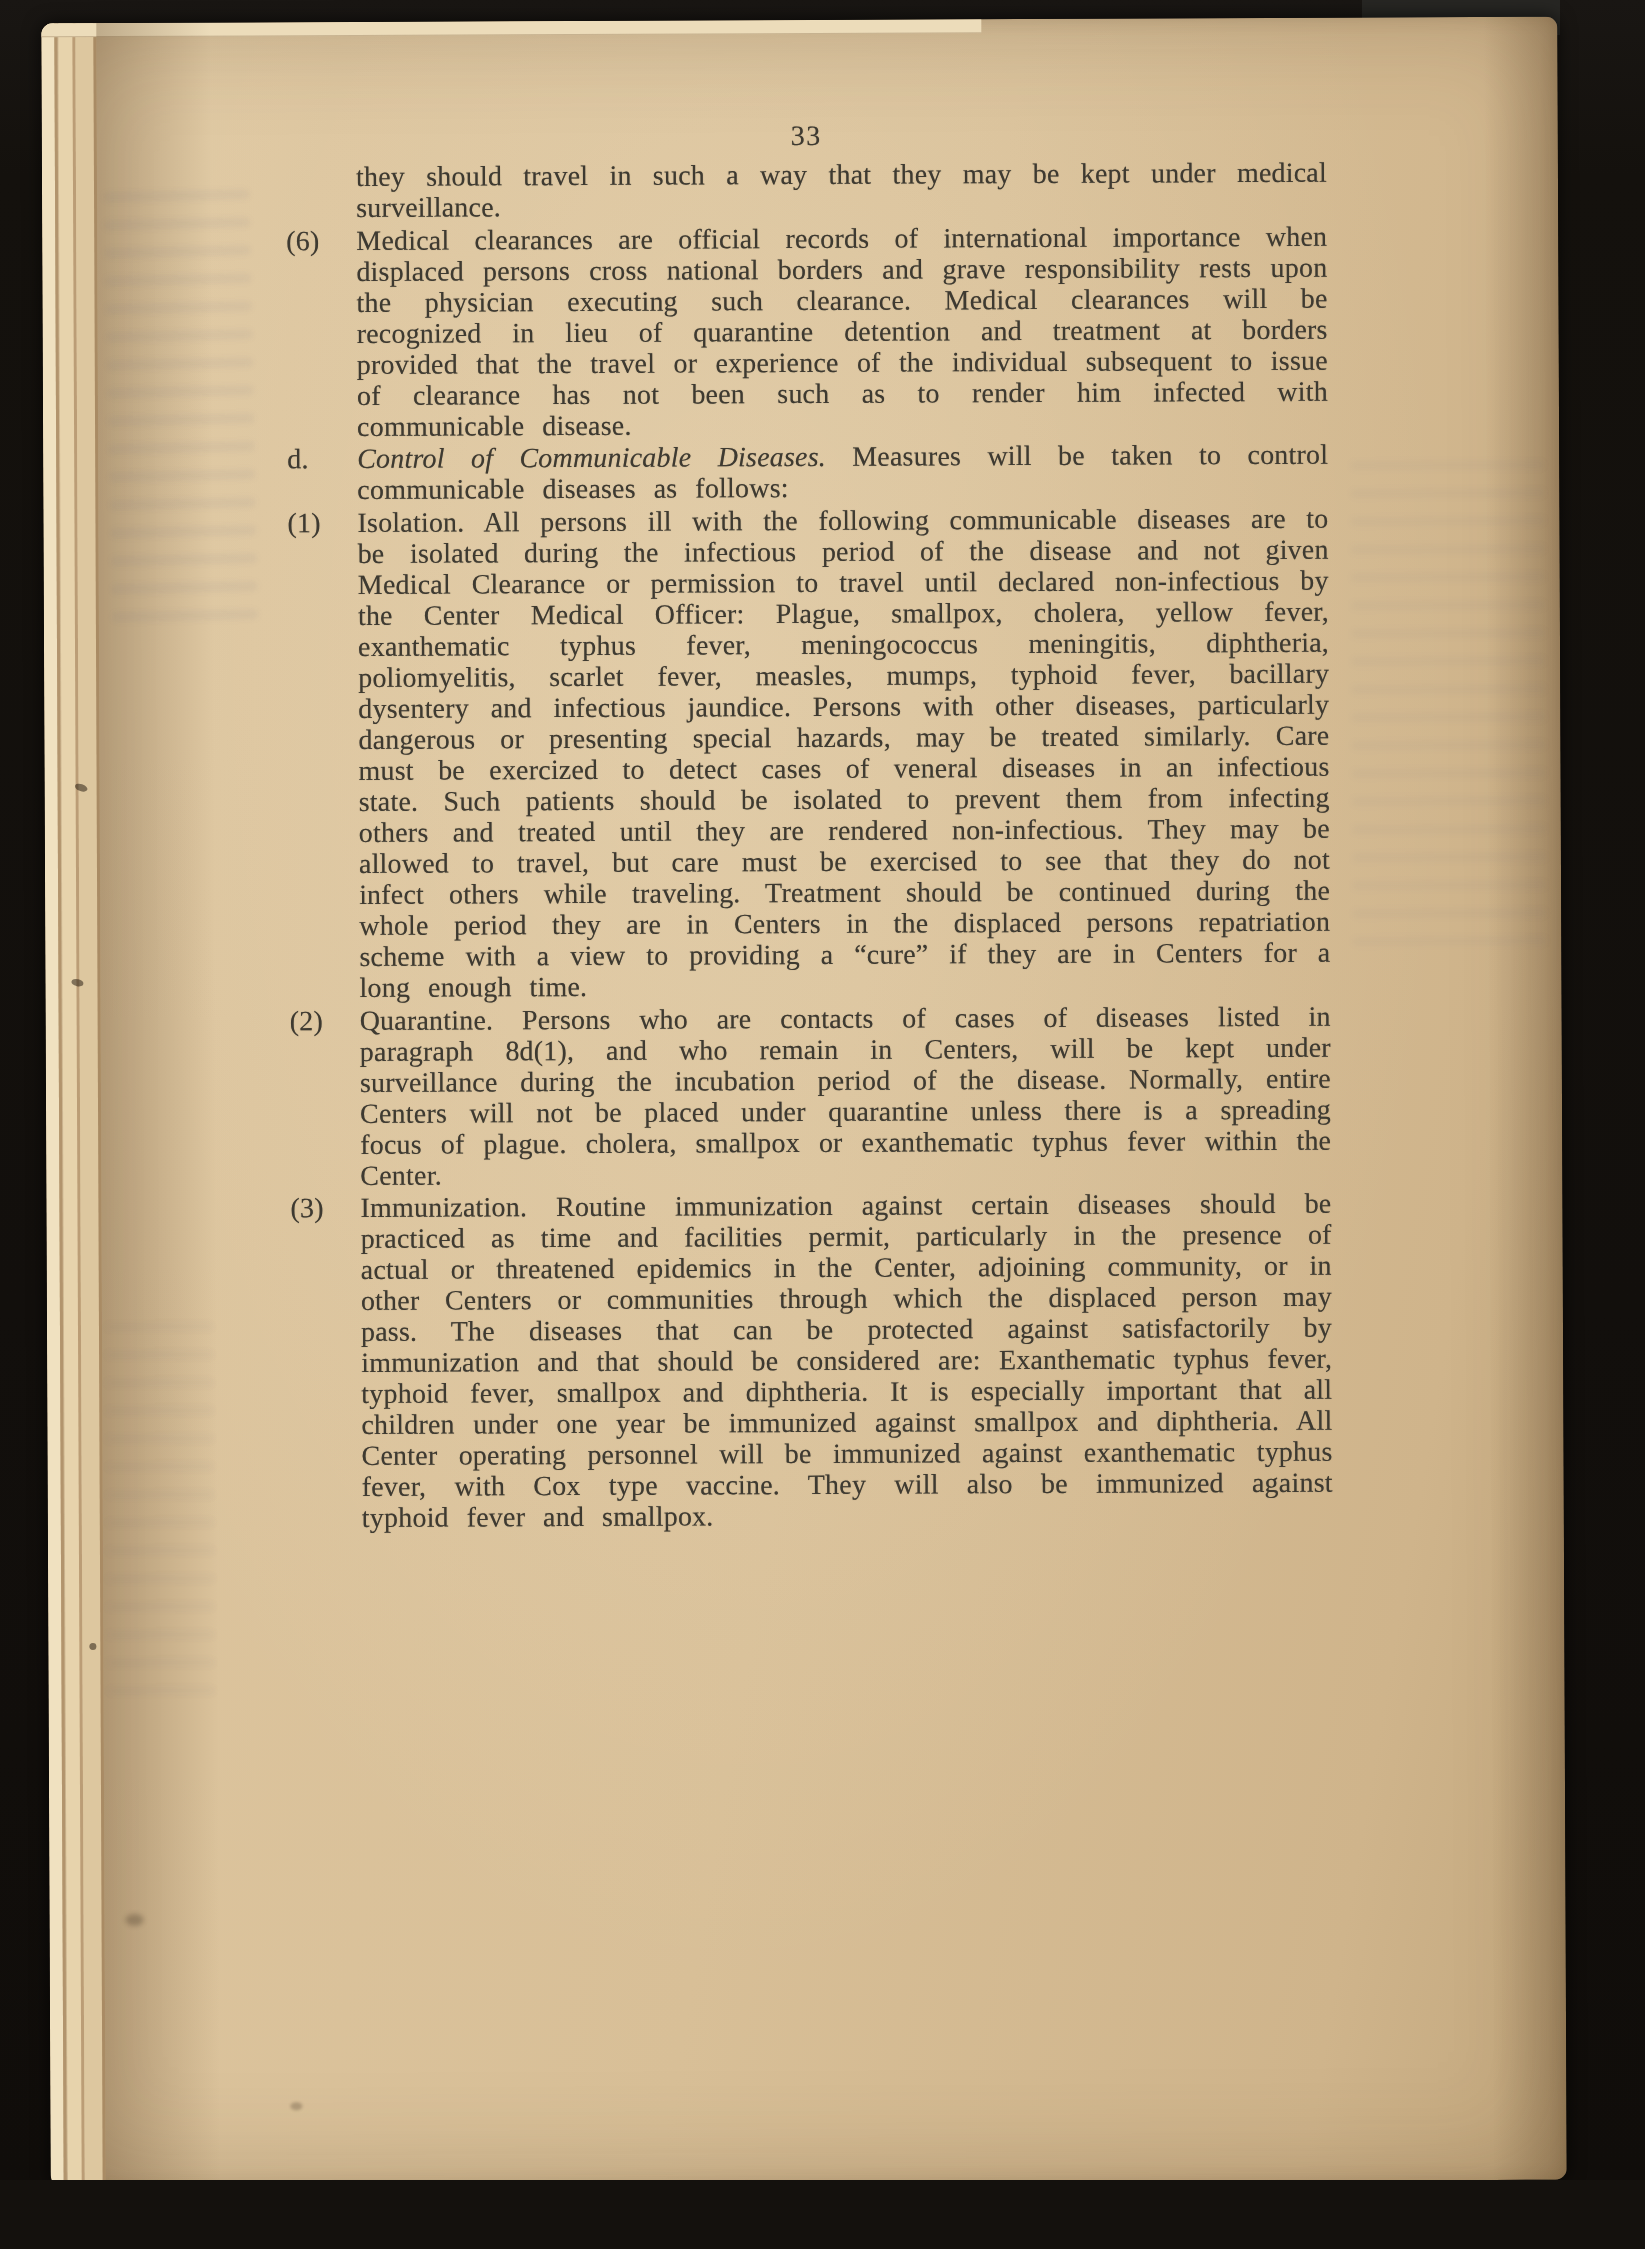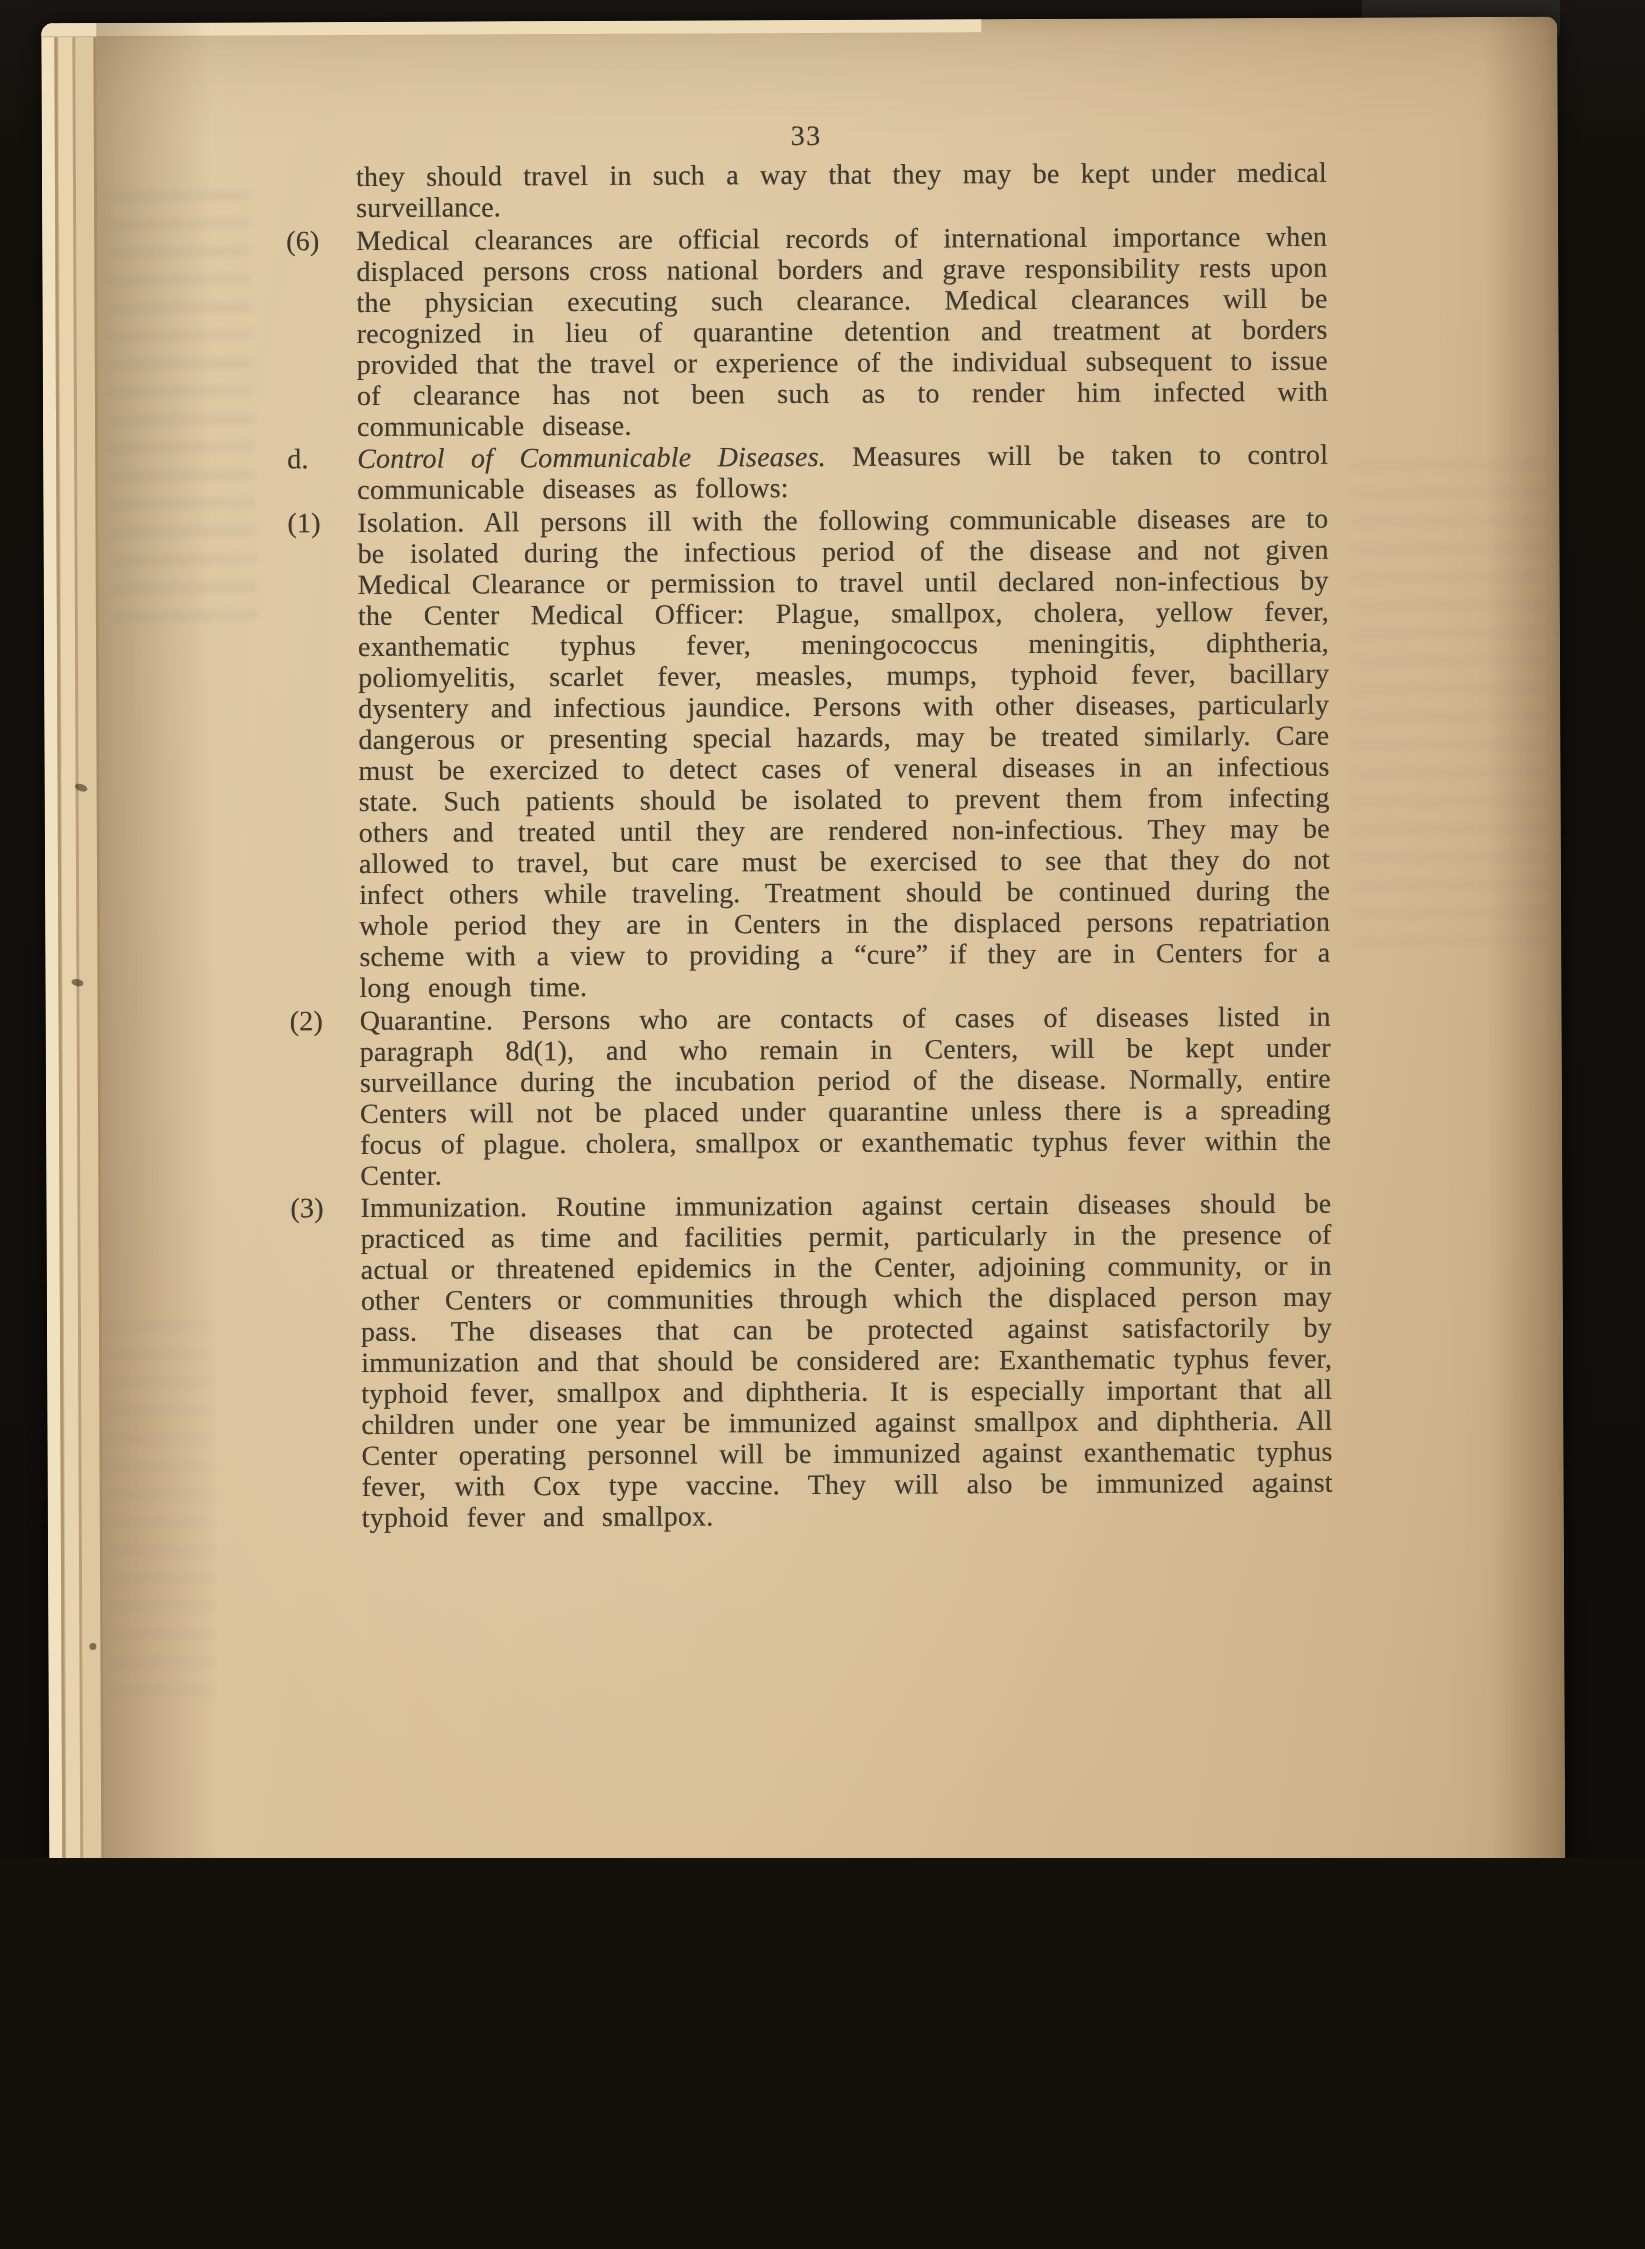--- a/index.html
+++ b/index.html
@@ -3,21 +3,21 @@
 <meta charset="utf-8">
 <style>
   html, body {
     margin: 0;
     padding: 0;
     background: #14110d;
   }
   .scene {
     position: relative;
     width: 1646px;
-    height: 1858px;
+    height: 2180px;
     background:
       linear-gradient(180deg, #191613 0%, #14110d 8%, #120f0c 60%, #100d0a 100%);
     overflow: hidden;
     font-family: "Liberation Serif", "DejaVu Serif", serif;
   }
   .scanner-corner {
     position: absolute;
     left: 1362px; top: 0;
     width: 198px; height: 35px;
     background: #2b2a28;

